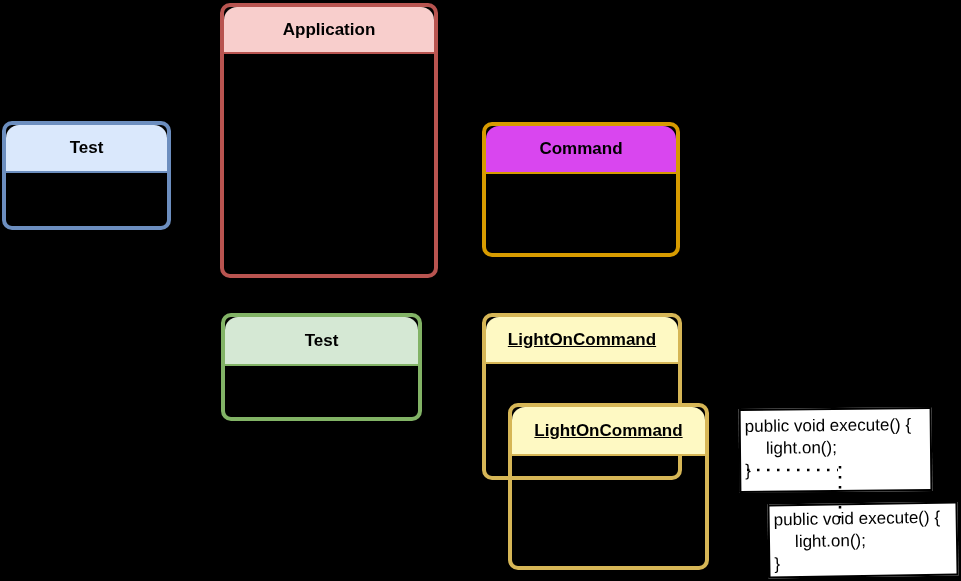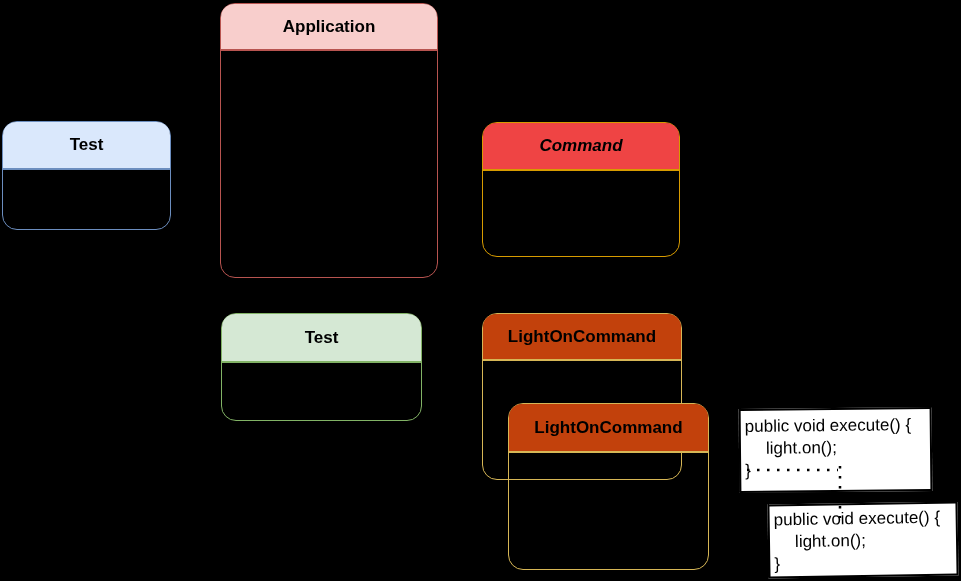--- a/index.html
+++ b/index.html
@@ -5,47 +5,47 @@
   html,body { margin:0; padding:0; background:#000; }
   .canvas {
     position:relative; width:961px; height:581px; overflow:hidden;
     background:#000000;
     font-family:"Liberation Sans", sans-serif;
   }
 
   
   .uml-class {
     position:absolute;
-    border:1px solid #4d7c0f;
-    border-radius:15px;
+    border:4px solid #4d7c0f;
+    border-radius:10px;
     background:transparent;
     box-sizing:border-box;
   }
   .uml-header {
     height:47px;
     border-bottom:2px solid;
     border-radius:13px 13px 0 0;
     display:flex; align-items:center; justify-content:center;
     box-sizing:border-box;
   }
   .uml-title {
     font-weight:bold; font-size:17px; color:#000;
     white-space:nowrap;
   }
   
   .c-blue   { border-color:#6c8ebf; }
   .c-blue   .uml-header { background:#dae8fc; border-color:#6c8ebf; }
   .c-red    { border-color:#b85450; }
   .c-red    .uml-header { background:#f8cecc; border-color:#b85450; }
   .c-orange { border-color:#d79b00; }
-  .c-orange .uml-header { background:#ef4444; border-color:#d79b00;font-style:italic; }
+  .c-orange .uml-header { background:#d946ef; border-color:#d79b00; }
   .c-green  { border-color:#82b366; }
   .c-green  .uml-header { background:#d5e8d4; border-color:#82b366; }
   .c-yellow { border-color:#d6b656; }
-  .c-yellow .uml-header { background:#c2410c; border-color:#d6b656; }
+  .c-yellow .uml-header { background:#fef9c3; border-color:#d6b656;text-decoration:underline; }
 
   
   #box-test        { left:2px;   top:121px; width:169px; height:109px; }
   #box-test .uml-header { height:48px; }
   #box-application { left:220px; top:3px;   width:218px; height:275px; }
   #box-command     { left:482px; top:122px; width:198px; height:135px; }
   #box-command .uml-header { height:48px; }
   #box-light       { left:221px; top:313px; width:201px; height:108px; }
   #box-light .uml-header { height:49px; }
   #box-loc1        { left:482px; top:313px; width:200px; height:167px; z-index:1; }

